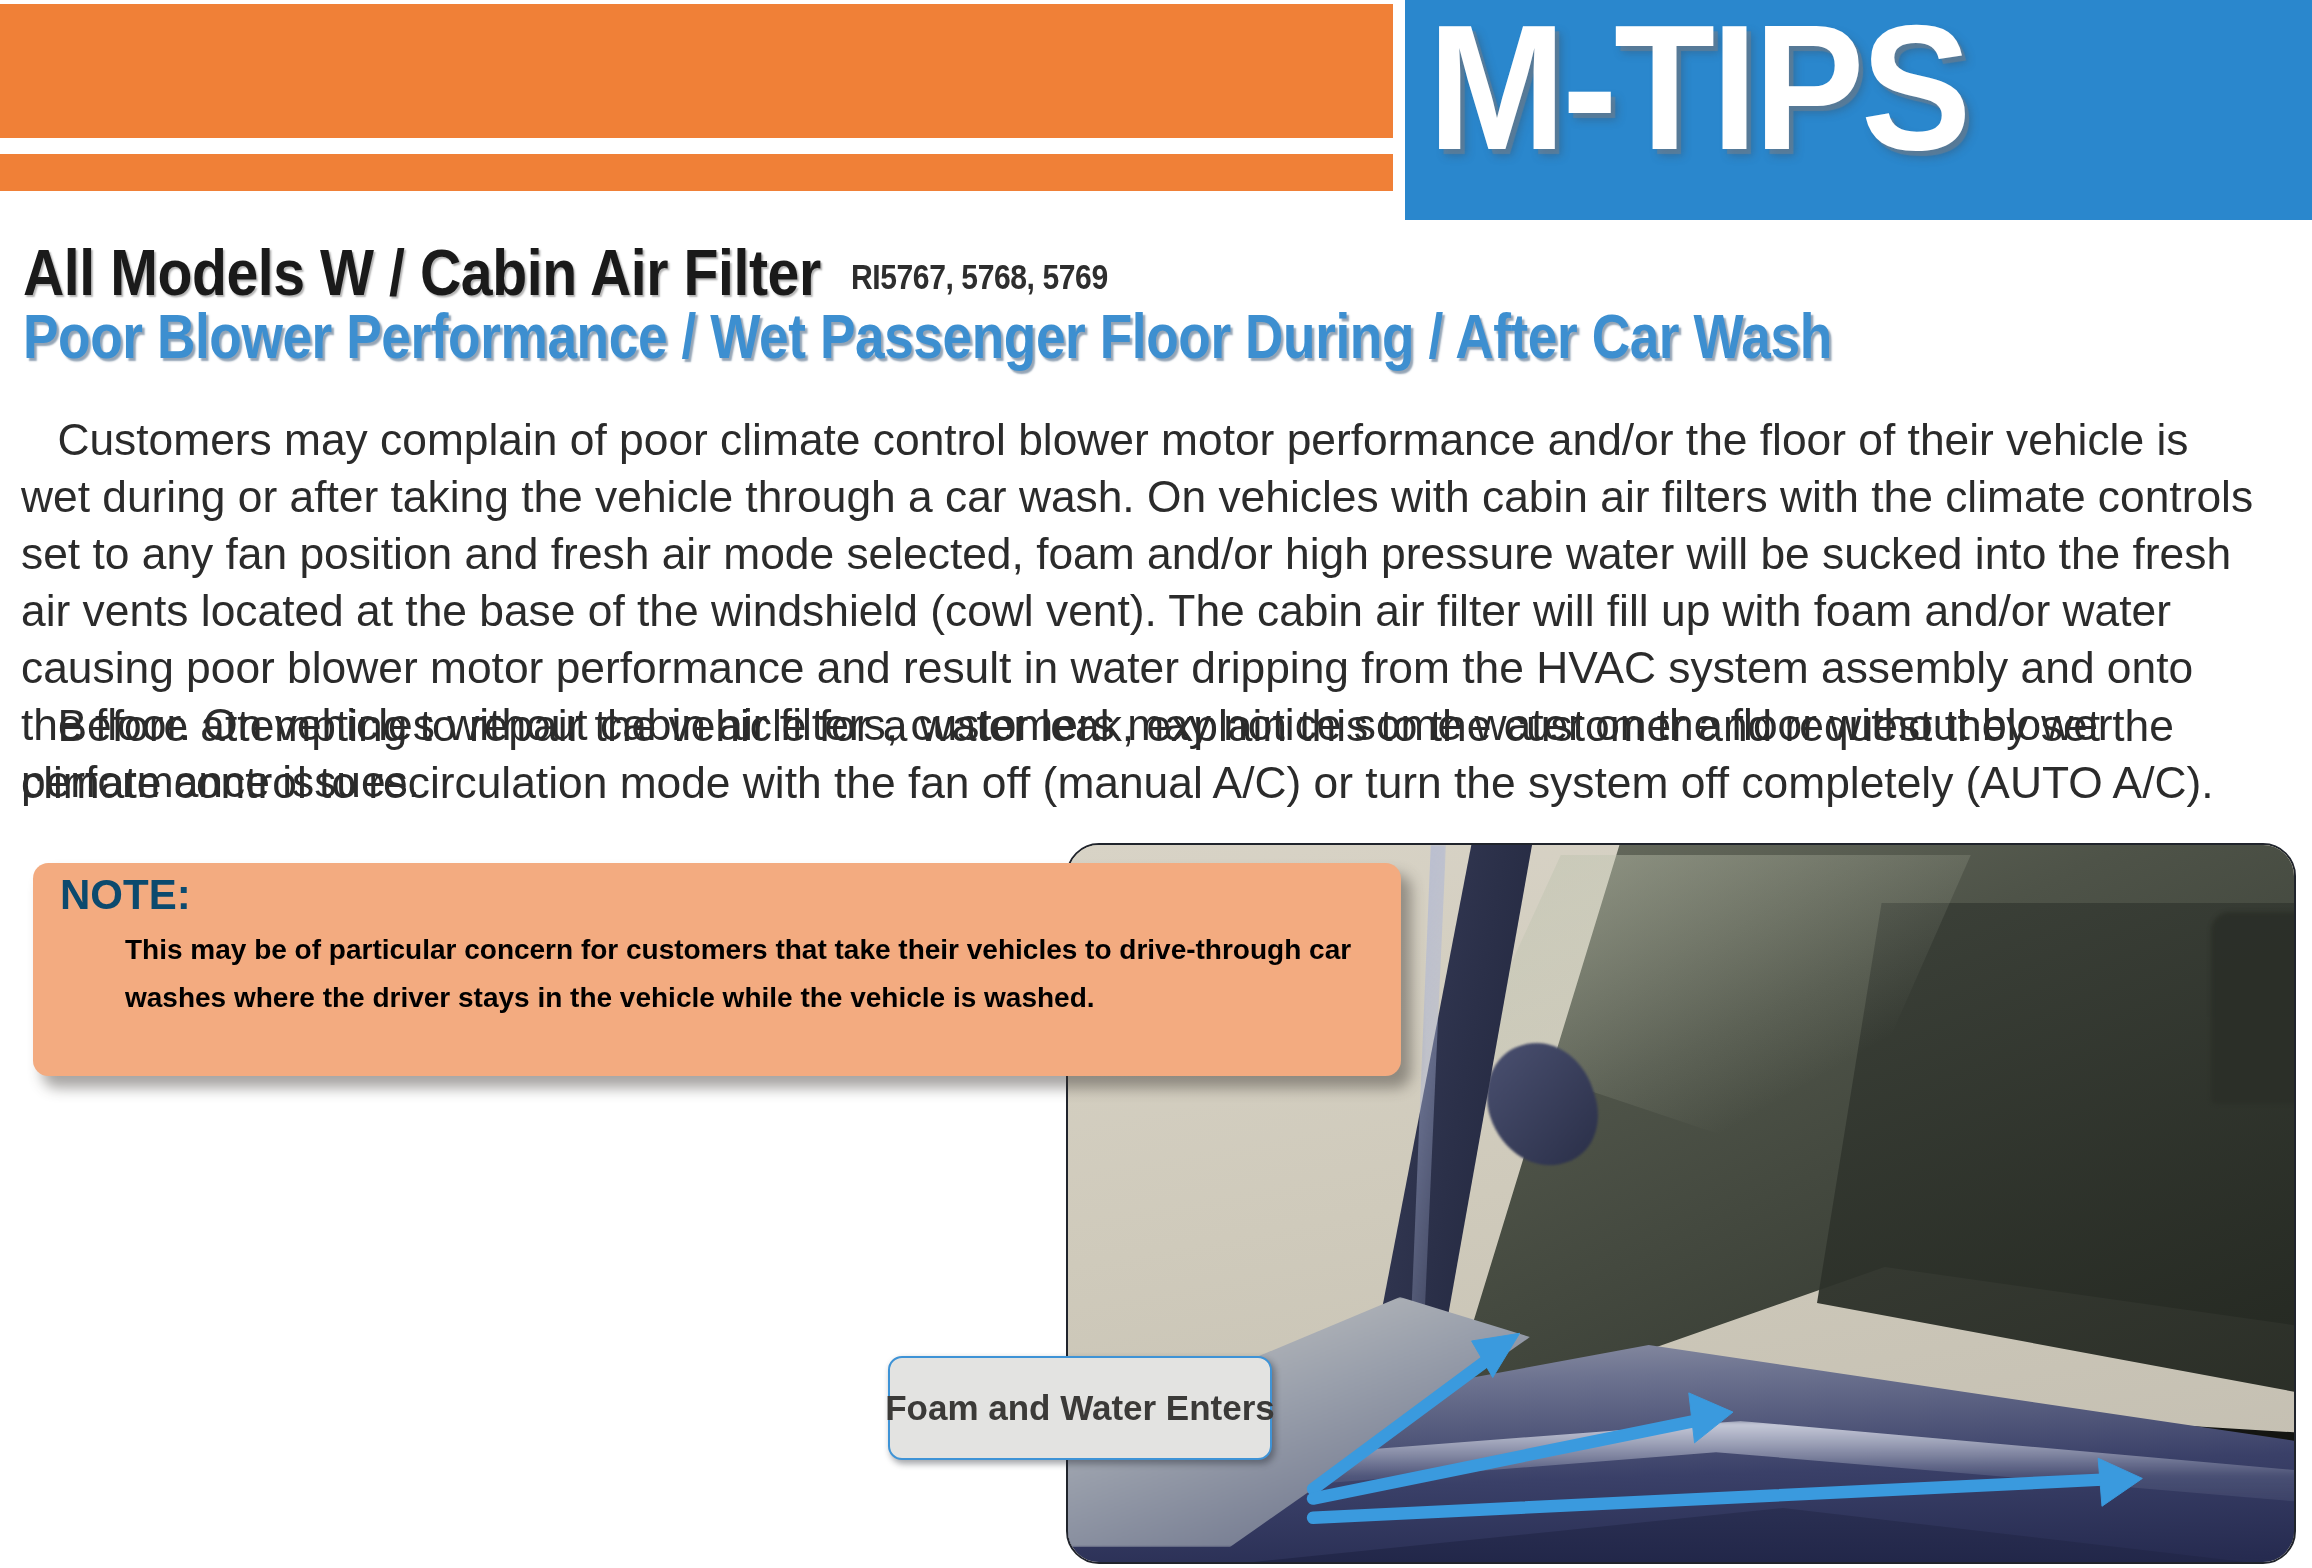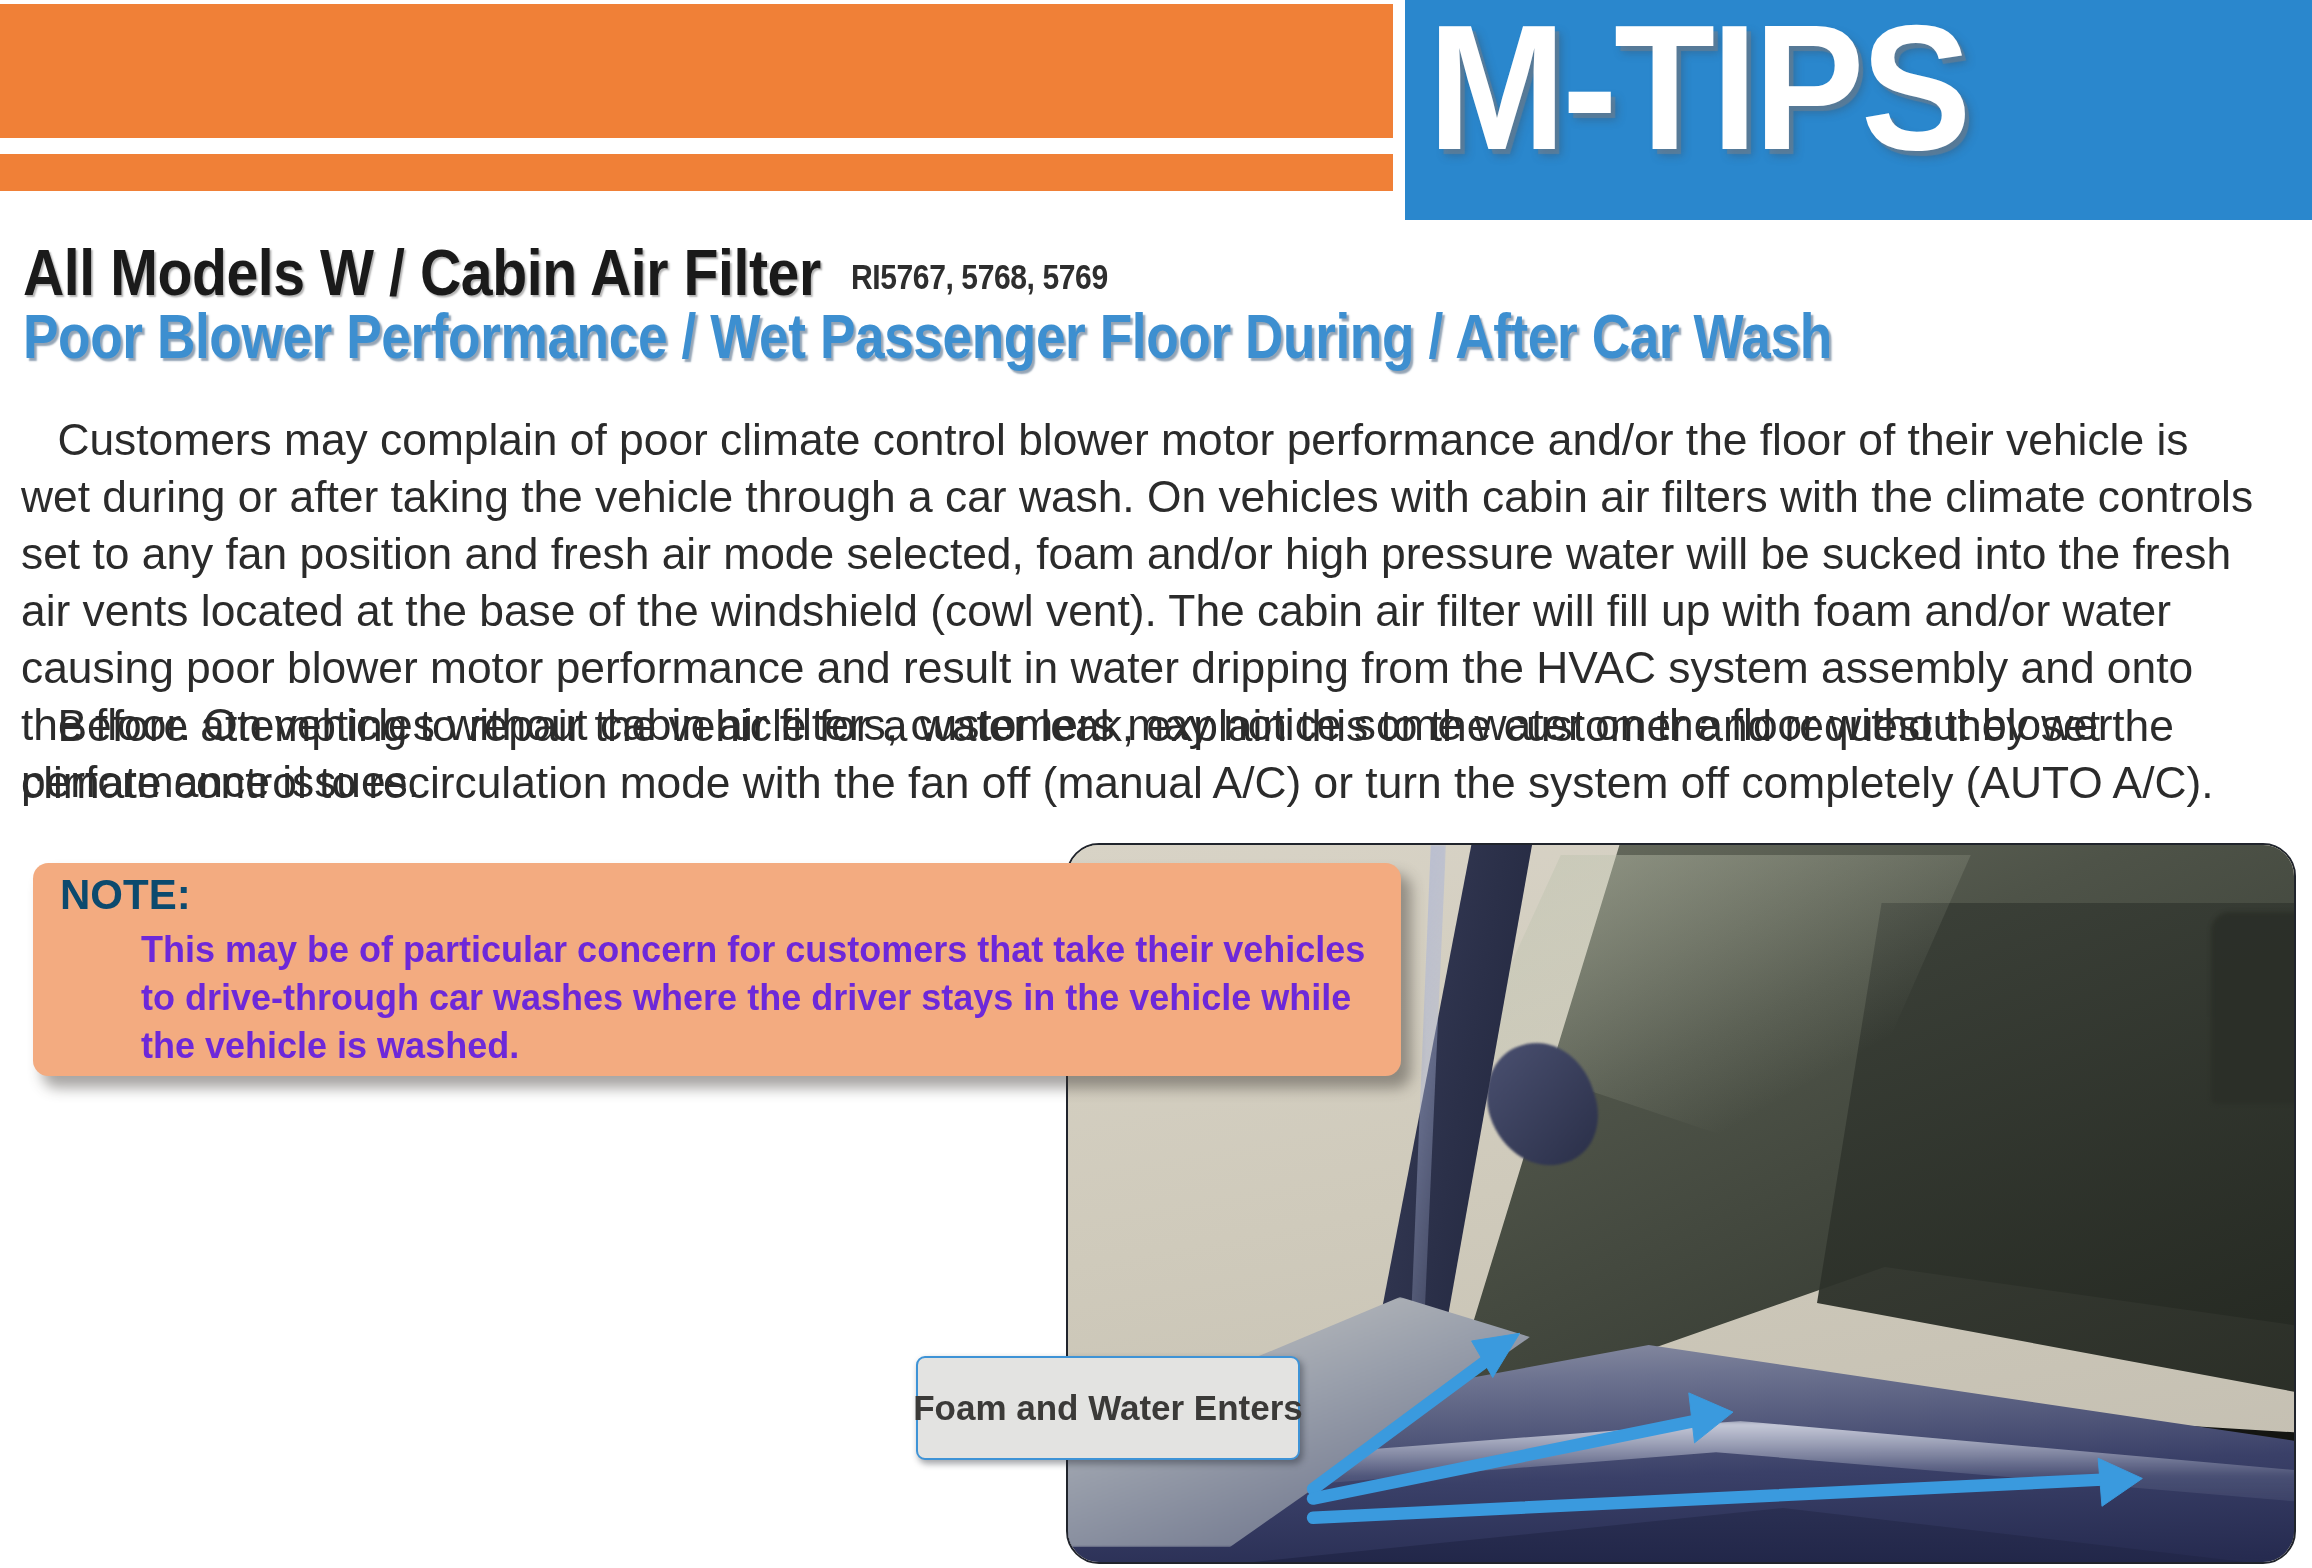--- a/index.html
+++ b/index.html
@@ -283,40 +283,40 @@
     position: absolute;
     left: 27px; top: 7.7px;
     font-family: "Liberation Sans Narrow", "Liberation Sans", sans-serif;
     font-size: 42px;
     font-weight: bold;
     color: #0c4a6e;
     letter-spacing: 0px;
   }
   #note-text {
     position: absolute;
-    left: 108px; top: 63px;
+    left: 92px; top: 63px;
     width: 1259px;
     font-family: "Liberation Sans Narrow", "Liberation Sans", sans-serif;
-    font-size: 36px;
+    font-size: 28px;
     line-height: 48px;
     font-weight: bold;
-    color: #6d28d9;
+    color: #000000;
     letter-spacing: 0px;
   }
 
   
   #photo-callout {
     position: absolute;
-    left: 916px;
+    left: 888px;
     top: 1356px;
     width: 384px;
     height: 104px;
     background: #e3e3e1;
     border: 2.9px solid #3e93d6;
-    border-radius: 9px;
+    border-radius: 14px;
     box-sizing: border-box;
     box-shadow: 2.9px 3.8px 6.7px rgba(30,35,45,0.4);
     display: flex;
     flex-direction: column;
     align-items: center;
     justify-content: center;
   }
   #photo-callout div {
     font-family: "Liberation Sans Narrow", "Liberation Sans", sans-serif;
     font-size: 35px;

